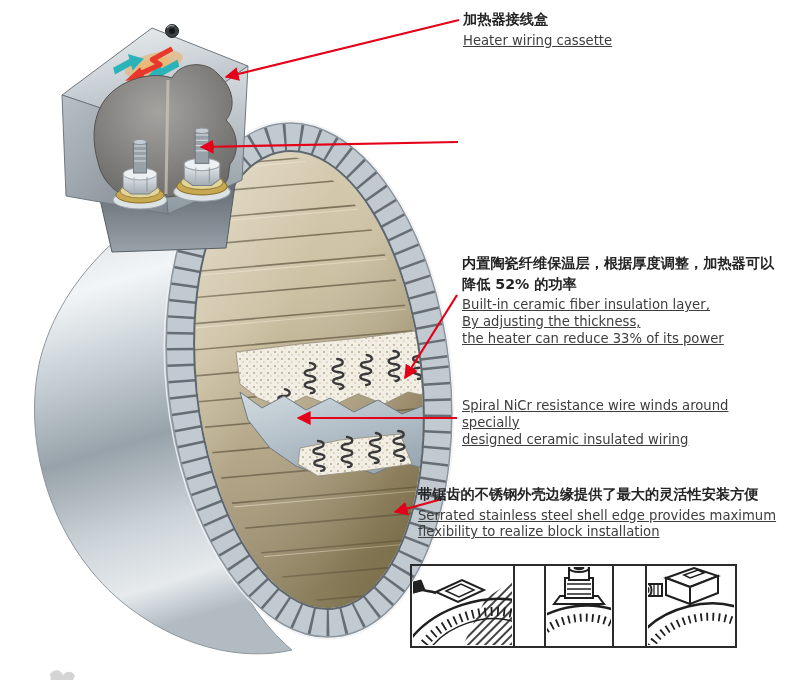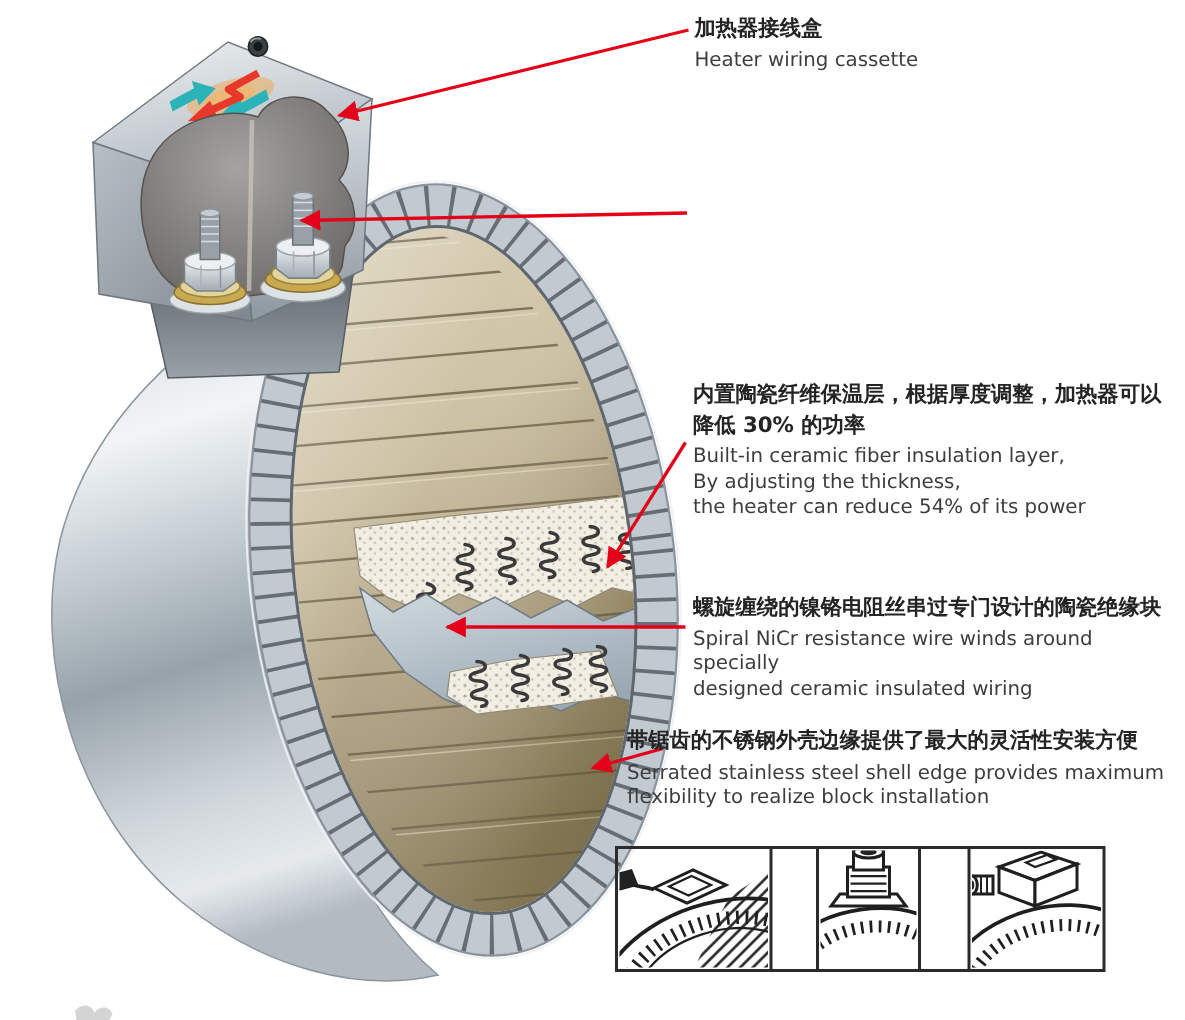--- a/index.html
+++ b/index.html
@@ -1,21 +1,21 @@
 <!DOCTYPE html>
 <html><head>
 <meta charset="utf-8">
 <style>
   html,body{margin:0;padding:0;background:#ffffff;}
   .stage{position:relative;width:790px;height:680px;background:#fff;overflow:hidden;
          font-family:"DejaVu Sans","Liberation Sans",sans-serif;}
   .art{position:absolute;left:0;top:0;}
   .anno{position:absolute;z-index:5;}
   .anno .cn{font-weight:bold;font-size:14.2px;line-height:1.45;color:#242424;white-space:pre-line;}
-  .anno .en{font-size:13.2px;line-height:1.27;color:#3d3d3d;white-space:pre-line;margin-top:3px;}
+  .anno .en{font-size:13.2px;line-height:1.27;color:#3d3d3d;white-space:pre-line;margin-top:3px;text-decoration:underline;}
 </style>
 </head>
 <body>
 
 <div class="stage">
 
   <svg class="art" width="790" height="680" viewBox="0 0 790 680">
     <defs>
       <linearGradient id="gShell" x1="0" y1="0" x2="0.15" y2="1">
         <stop offset="0" stop-color="#aeb8bf"></stop>
@@ -273,27 +273,26 @@
 
     <path d="M 50,674 C 55,668 61,670 63,675 C 67,670 73,671 75,676 L 73,680 L 51,680 Z" fill="#c9c9c9" opacity="0.8"></path>
   </svg>
 
   <div class="anno" style="left:463px;top:9px">
     <div class="cn">加热器接线盒</div>
     <div class="en">Heater wiring cassette</div>
   </div>
   <div class="anno" style="left:462px;top:253px">
     <div class="cn">内置陶瓷纤维保温层，根据厚度调整，加热器可以
-降低 30% 的功率</div>
+降低 52% 的功率</div>
     <div class="en">Built-in ceramic fiber insulation layer,
 By adjusting the thickness,
-the heater can reduce 54% of its power</div>
+the heater can reduce 33% of its power</div>
   </div>
   <div class="anno" style="left:462px;top:395px">
-    <div class="cn">螺旋缠绕的镍铬电阻丝串过专门设计的陶瓷绝缘块</div>
     <div class="en">Spiral NiCr resistance wire winds around specially
 designed ceramic insulated wiring</div>
   </div>
   <div class="anno" style="left:418px;top:484px">
     <div class="cn">带锯齿的不锈钢外壳边缘提供了最大的灵活性安装方便</div>
     <div class="en">Serrated stainless steel shell edge provides maximum
 flexibility to realize block installation</div>
   </div>
 
 </div>

